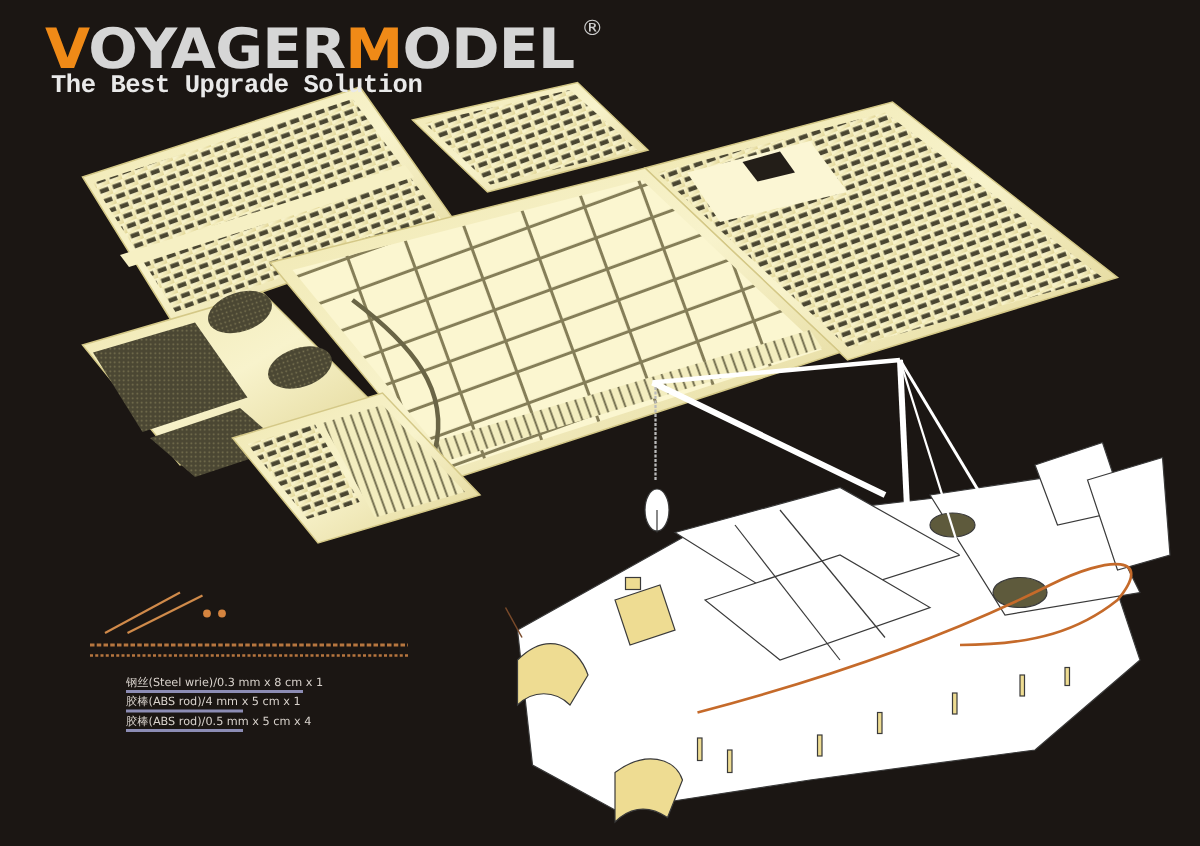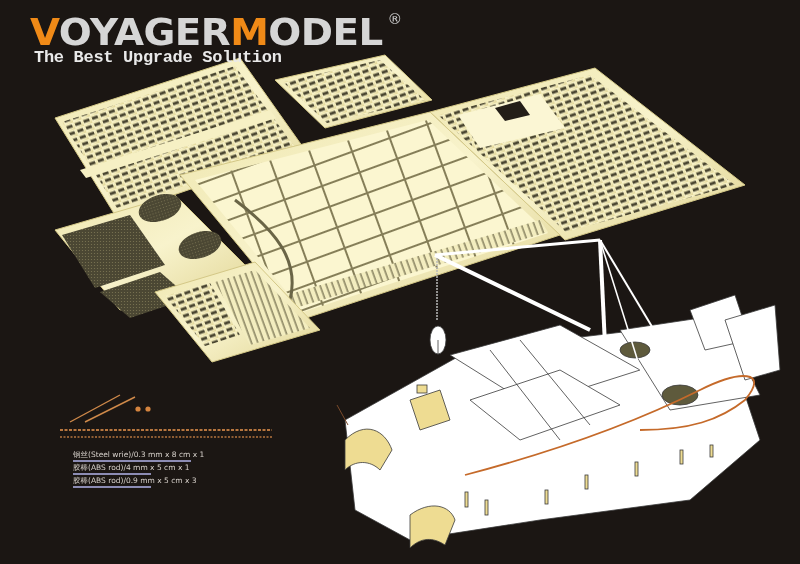--- a/index.html
+++ b/index.html
@@ -40,20 +40,21 @@
   
   .materials {
     position: absolute; left: 73px; top: 450px;
   }
   .materials .row {
     position: relative;
     font-family: "DejaVu Sans", sans-serif;
     font-size: 7.5px; color: #d8d2cc;
     height: 13px; line-height: 10px;
     white-space: nowrap;
+    margin-left: 11px;
   }
   .materials .row .uline {
     position: absolute; left: 0; top: 10px; height: 1.5px;
     background: #8c8cb4;
   }
 
   
   .product-code {
     position: absolute; right: 20px; bottom: 14px;
     font-family: "Liberation Sans", sans-serif;
@@ -193,18 +194,18 @@
   <div class="materials">
     <div class="row">
       <span>钢丝(Steel wrie)/0.3 mm x 8 cm x 1</span>
       <span class="uline" style="width:118px"></span>
     </div>
     <div class="row">
       <span>胶棒(ABS rod)/4 mm x 5 cm x 1</span>
       <span class="uline" style="width:78px"></span>
     </div>
     <div class="row">
-      <span>胶棒(ABS rod)/0.9 mm x 5 cm x 3</span>
+      <span>胶棒(ABS rod)/0.5 mm x 5 cm x 4</span>
       <span class="uline" style="width:78px"></span>
     </div>
   </div>
 
 </div>
 
 </body></html>

